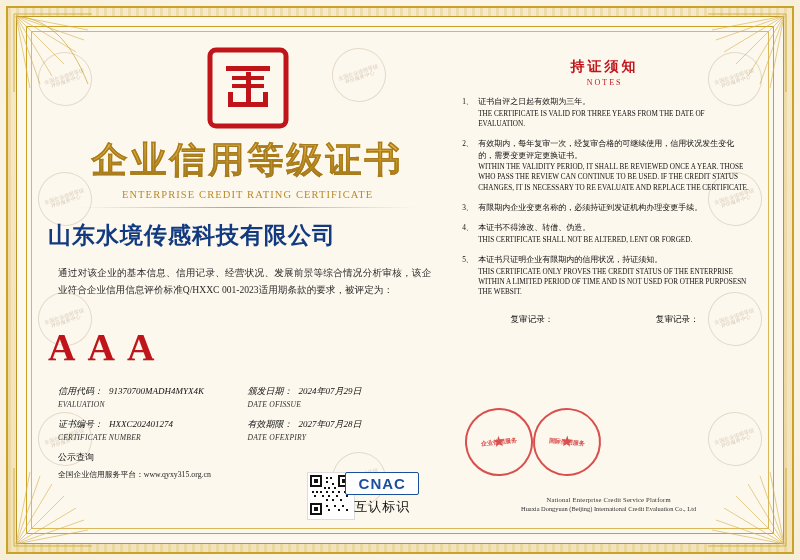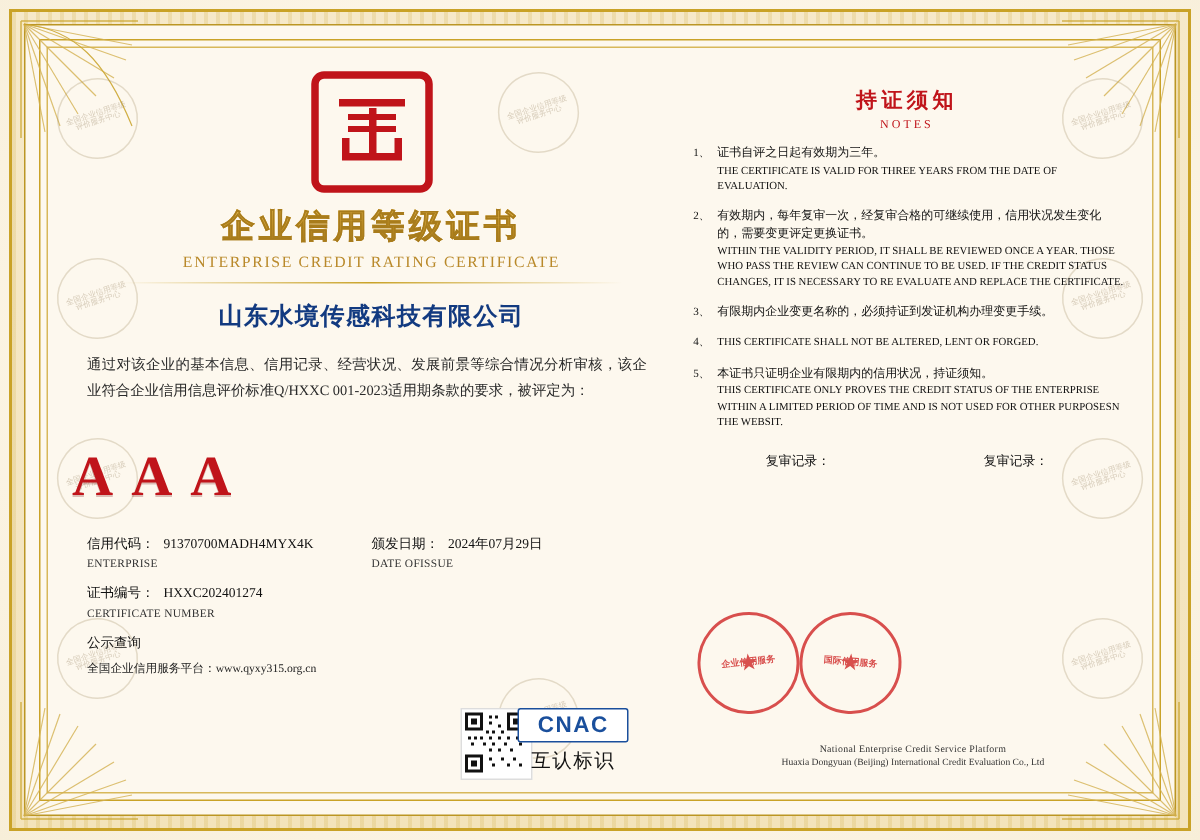--- a/index.html
+++ b/index.html
@@ -63,50 +63,50 @@
   .content{position:absolute;inset:34px;display:flex;}
   .left{width:57%;position:relative;padding:6px 4px 0 14px;box-sizing:border-box;}
   .right{width:43%;position:relative;padding:24px 16px 0 8px;box-sizing:border-box;}
 
   
   .emblem{width:92px;height:92px;margin:2px auto 2px;position:relative;}
   .title-cn{
     text-align:center;
     font-family:"Liberation Serif", serif;
     font-weight:bold;
-    font-size:22px;letter-spacing:3px;
+    font-size:36px;letter-spacing:3px;
     background:linear-gradient(#f2c75c,#c8962a 55%,#9d6f17);
     -webkit-background-clip:text;background-clip:text;color:transparent;
     -webkit-text-stroke:.4px #a87c1c;
     margin-top:2px;
   }
   .title-en{
     text-align:center;color:#b9892a;font-size:10.5px;letter-spacing:1.1px;
     margin-top:4px;font-family:"Liberation Serif", serif;
   }
   .rule{
     width:84%;height:1px;margin:7px auto 0;
     background:linear-gradient(90deg,rgba(200,160,50,0),#c9a227,rgba(200,160,50,0));
   }
   .company{
-    text-align:center;color:#123a80;font-size:16px;font-weight:bold;
+    text-align:left;color:#123a80;font-size:23px;font-weight:bold;
     letter-spacing:1px;margin-top:12px;
     font-family:"Liberation Serif", serif;
   }
   .para{
     margin:14px 16px 0 10px;font-size:9.6px;line-height:1.75;color:#2a2a2a;
     text-align:justify;
   }
   .grade{
     text-align:left;margin-top:26px;
     font-size:38px;font-weight:bold;letter-spacing:12px;
     color:#c0141a;font-family:"Liberation Serif", serif;
     text-shadow:0 1px 0 rgba(120,10,10,.25);
   }
-  .fields{margin:16px 10px 0 10px;font-size:8.6px;color:#222;}
+  .fields{margin:16px 10px 0 10px;font-size:8.6px;color:#222;font-style:italic;}
   .frow{display:flex;margin-bottom:9px;}
   .fcell{width:50%;display:flex;flex-direction:column;}
   .flabel{display:flex;gap:6px;align-items:baseline;}
   .fl-cn{font-size:9px;color:#111;}
   .fl-val{font-size:9px;color:#111;}
   .fl-en{font-size:7.6px;color:#333;letter-spacing:.2px;margin-top:2px;}
   .pub{margin:6px 10px 0 10px;font-size:9px;color:#111;}
   .pub-sub{font-size:7.8px;color:#222;margin-top:5px;}
   .qr{
     position:absolute;right:96px;bottom:6px;width:46px;height:46px;background:#fff;
@@ -125,21 +125,21 @@
   
   .notes-title{
     text-align:center;color:#c0141a;font-size:14px;font-weight:bold;letter-spacing:3px;
   }
   .notes-title-en{
     text-align:center;color:#c0141a;font-size:8px;letter-spacing:2px;margin-top:2px;
   }
   .note{display:flex;margin-top:9px;font-size:7.4px;line-height:1.5;}
   .note-num{width:14px;flex:none;text-align:right;padding-right:5px;color:#111;}
   .note-body{flex:1;}
-  .note-cn{color:#111;font-size:8px;line-height:1.45;}
+  .note-cn{color:#111;font-size:8px;line-height:1.45;font-family:Liberation Mono, monospace;}
   .note-en{color:#111;font-size:7.2px;line-height:1.42;margin-top:1px;
            font-family:"Liberation Serif", serif;}
   .review{display:flex;margin-top:16px;font-size:8.6px;color:#111;}
   .review>div{width:50%;text-align:center;}
 
   
   .stamps{position:absolute;left:4px;right:8px;bottom:46px;height:72px;}
   .stamp{
     position:absolute;width:68px;height:68px;border-radius:50%;
     border:2.2px solid #d02a2a;color:#d02a2a;opacity:.82;
@@ -277,37 +277,44 @@
 
       <div class="grade">AAA</div>
 
       <div class="fields">
         <div class="frow">
           <div class="fcell">
             <div class="flabel">
               <span class="fl-cn">信用代码：</span>
               <span class="fl-val">91370700MADH4MYX4K</span>
             </div>
-            <div class="fl-en">ENTERPRISE</div>
+            <div class="fl-en">EVALUATION</div>
           </div>
           <div class="fcell">
             <div class="flabel">
               <span class="fl-cn">颁发日期：</span>
               <span class="fl-val">2024年07月29日</span>
             </div>
             <div class="fl-en">DATE OFISSUE</div>
           </div>
         </div>
         <div class="frow">
           <div class="fcell">
             <div class="flabel">
               <span class="fl-cn">证书编号：</span>
               <span class="fl-val">HXXC202401274</span>
             </div>
             <div class="fl-en">CERTIFICATE NUMBER</div>
+          </div>
+          <div class="fcell">
+            <div class="flabel">
+              <span class="fl-cn">有效期限：</span>
+              <span class="fl-val">2027年07月28日</span>
+            </div>
+            <div class="fl-en">DATE OFEXPIRY</div>
           </div>
         </div>
       </div>
 
       <div class="pub">
         <div>公示查询</div>
         <div class="pub-sub">全国企业信用服务平台：www.qyxy315.org.cn</div>
       </div>
 
       <div class="qr">
@@ -381,20 +388,21 @@
       </div>
       <div class="note">
         <div class="note-num">3、</div>
         <div class="note-body">
           <div class="note-cn">有限期内企业变更名称的，必须持证到发证机构办理变更手续。</div>
         </div>
       </div>
       <div class="note">
         <div class="note-num">4、</div>
         <div class="note-body">
+          <div class="note-cn">本证书不得涂改、转借、伪造。</div>
           <div class="note-en">THIS CERTIFICATE SHALL NOT BE ALTERED, LENT OR FORGED.</div>
         </div>
       </div>
       <div class="note">
         <div class="note-num">5、</div>
         <div class="note-body">
           <div class="note-cn">本证书只证明企业有限期内的信用状况，持证须知。</div>
           <div class="note-en">THIS CERTIFICATE ONLY PROVES THE CREDIT STATUS OF THE ENTERPRISE WITHIN A LIMITED PERIOD OF TIME AND IS NOT USED FOR OTHER PURPOSESN THE WEBSIT.</div>
         </div>
       </div>

